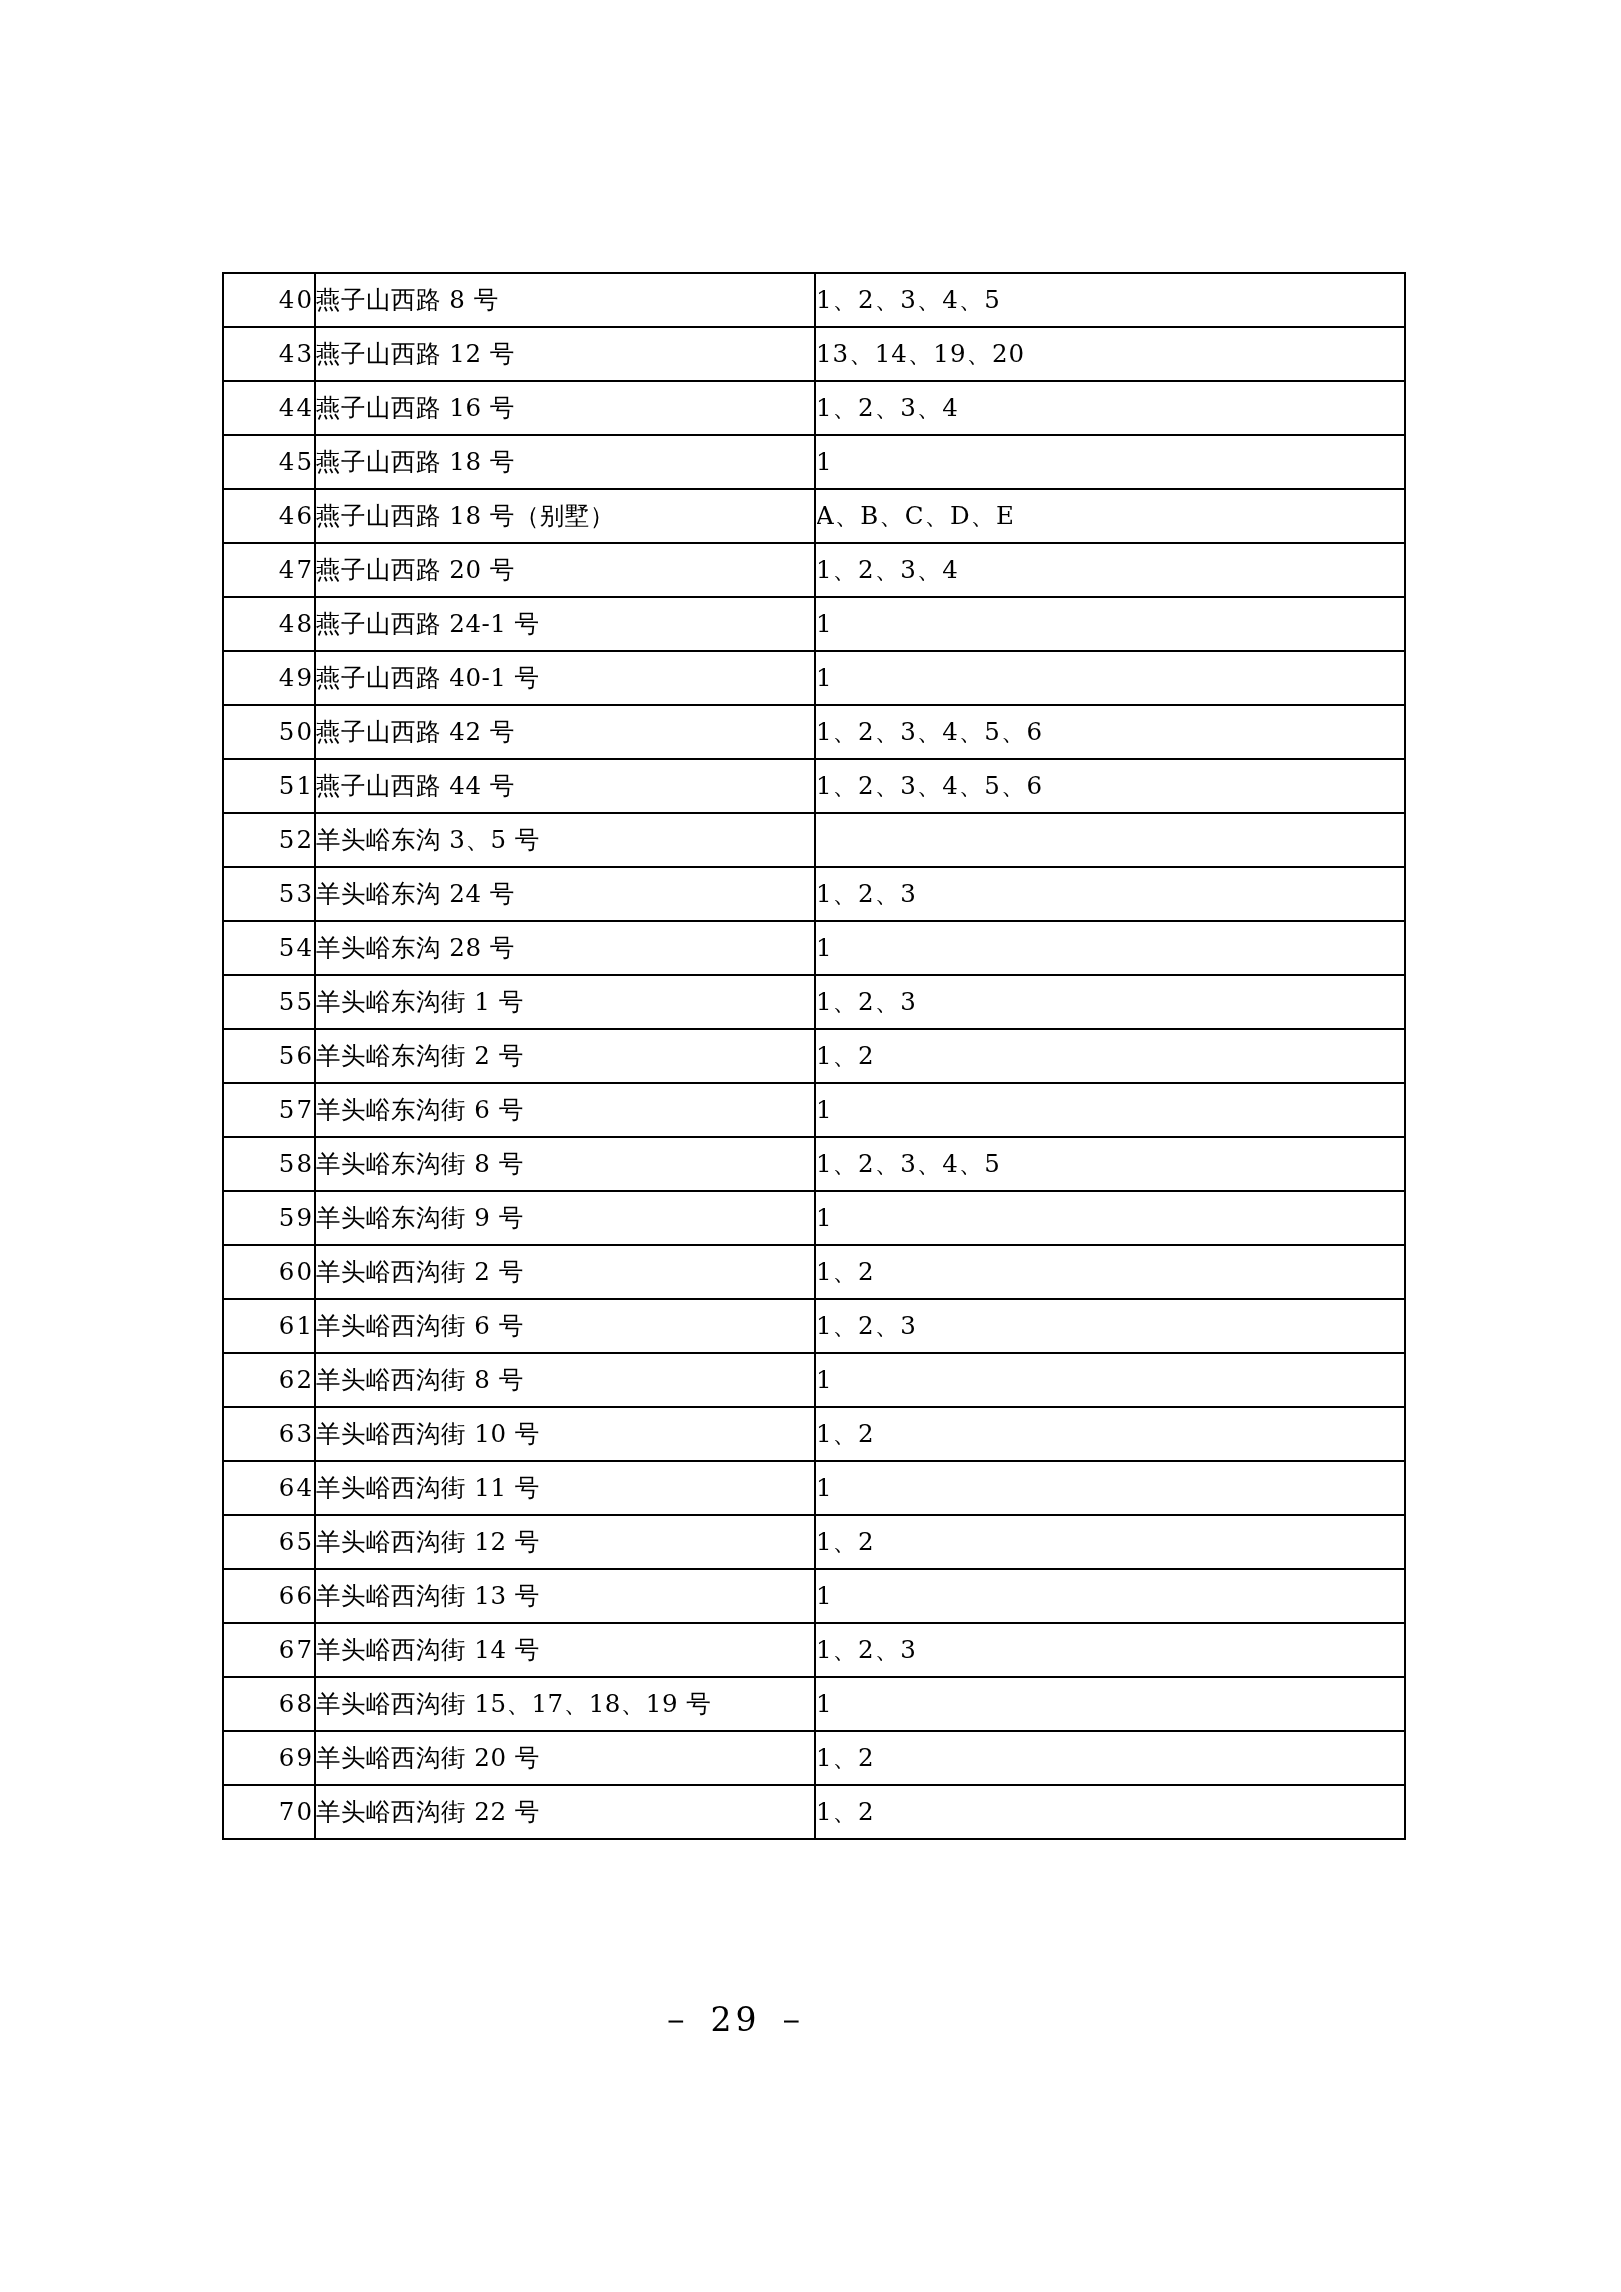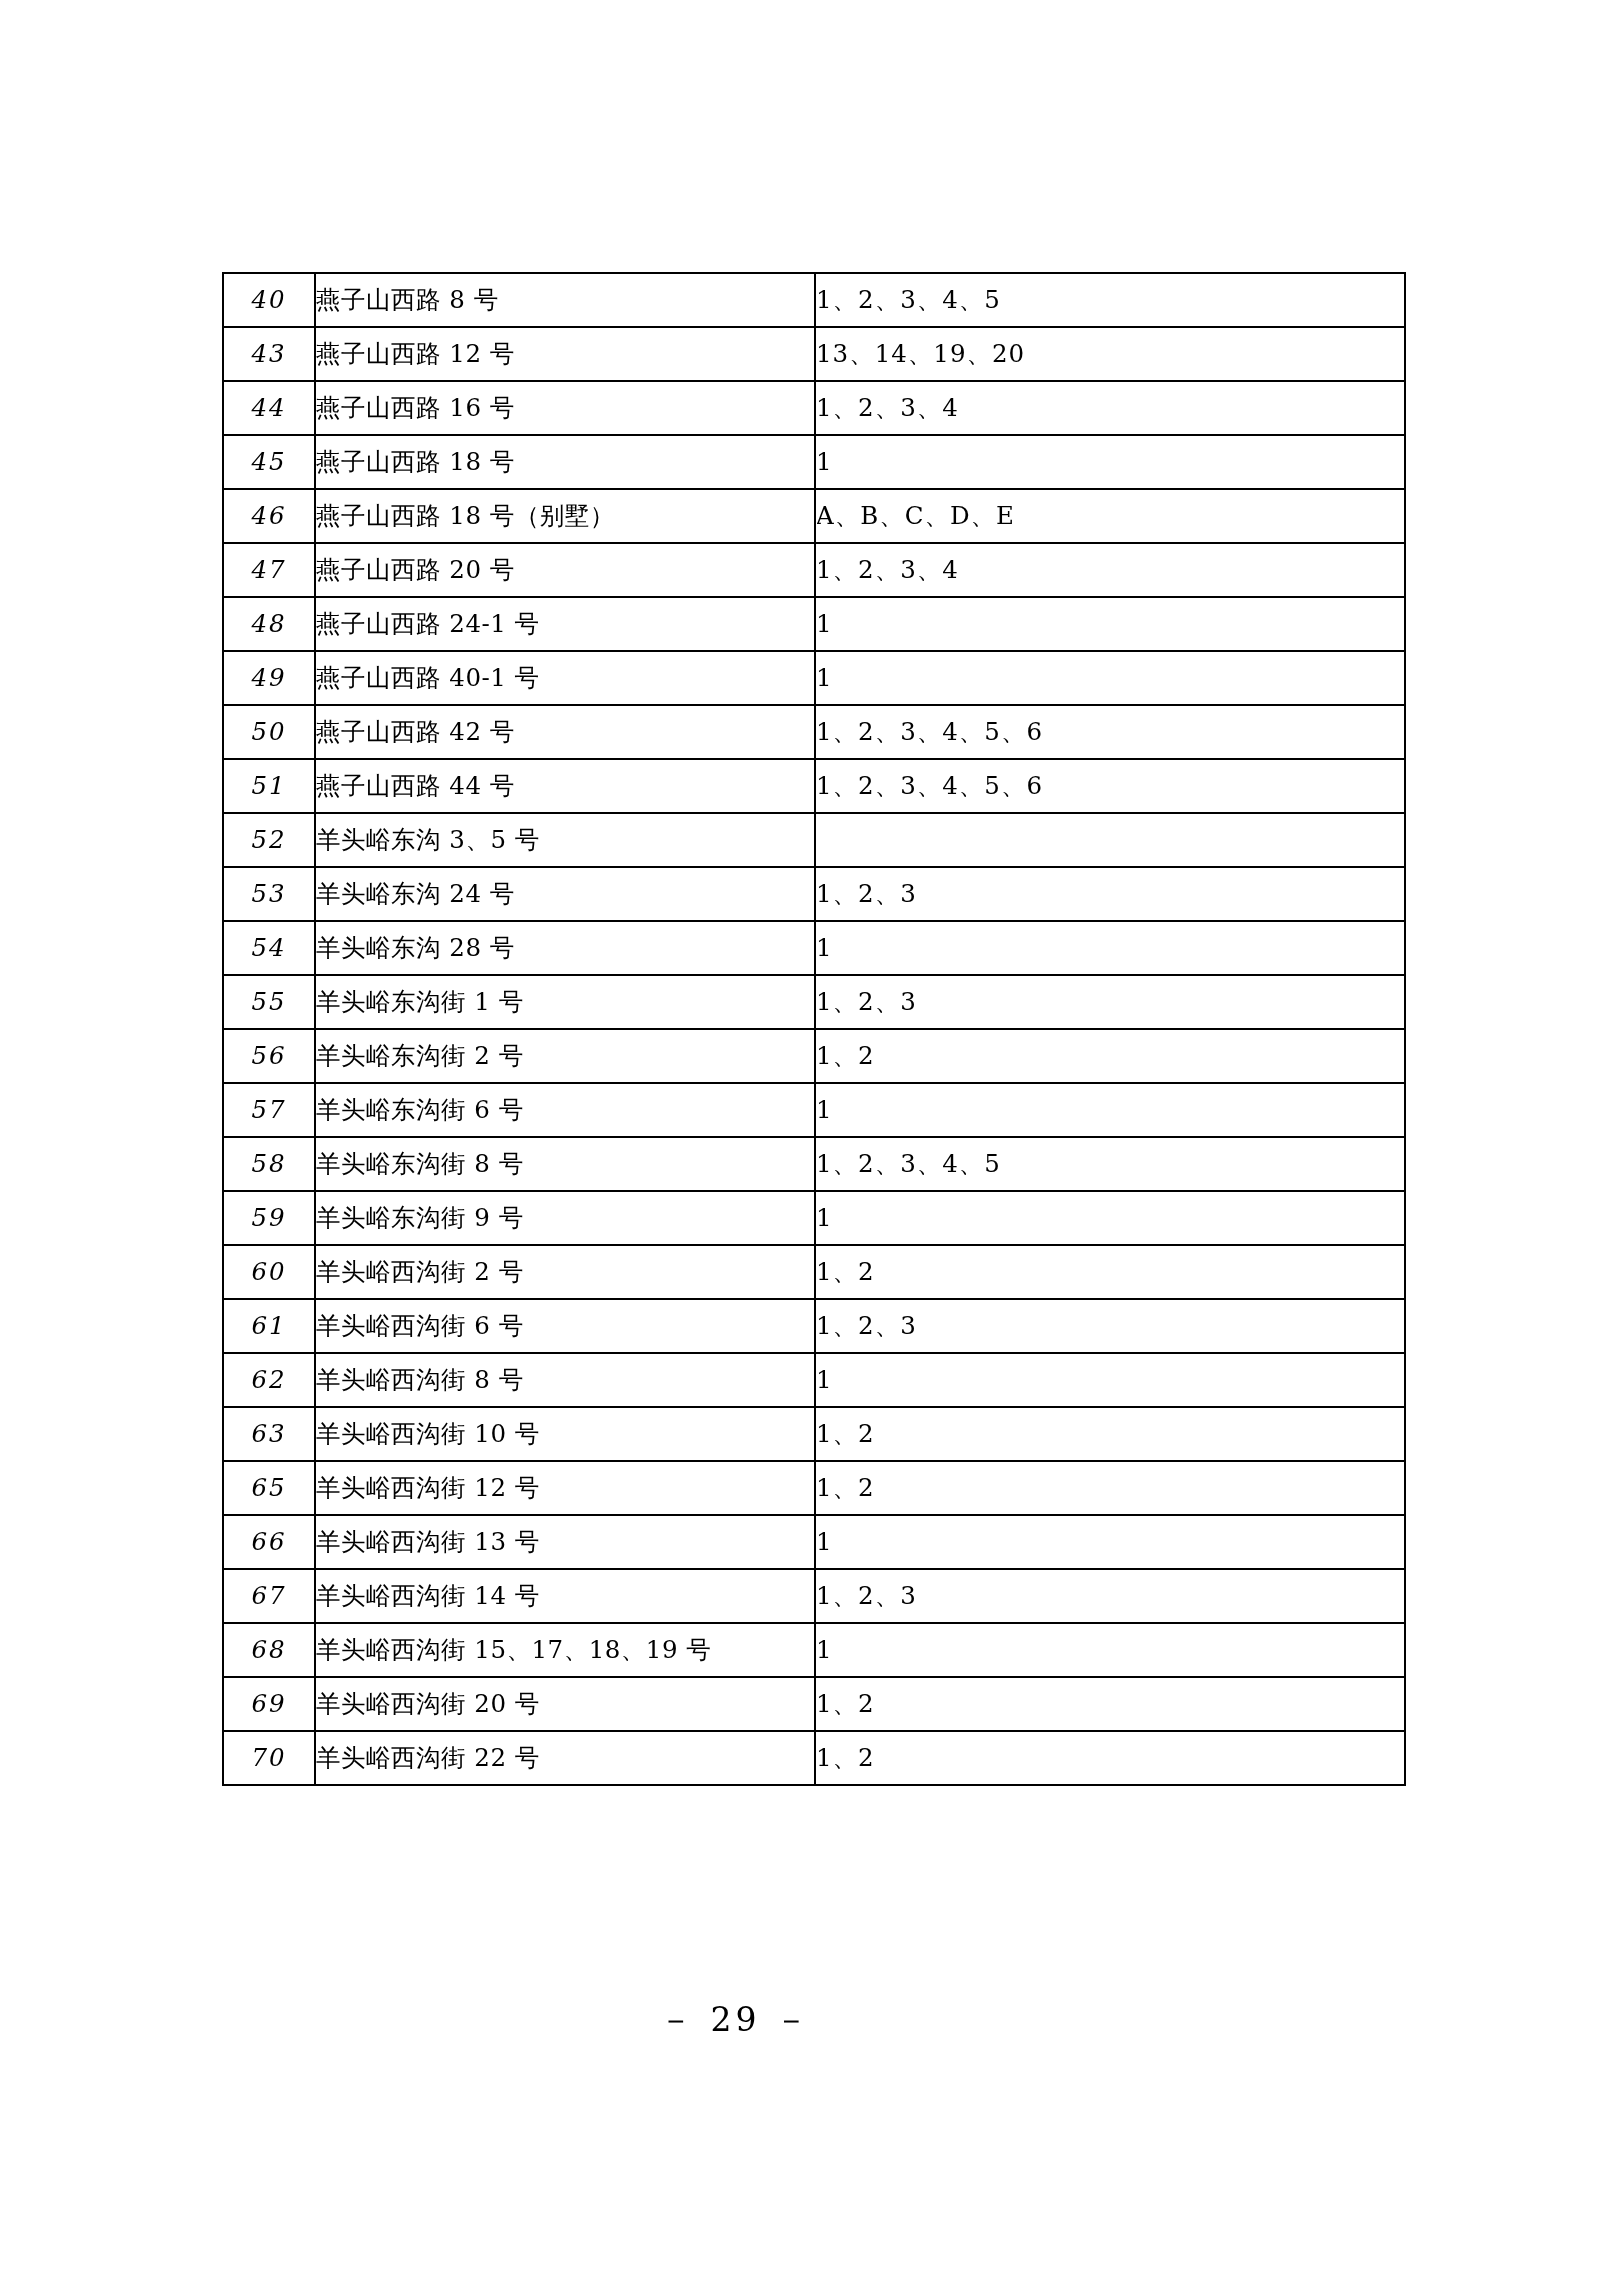--- a/index.html
+++ b/index.html
@@ -36,23 +36,22 @@
     height: 52px;
     padding: 0 0 0 0;
     font-size: 24.5px;
     line-height: 52px;
     vertical-align: middle;
     overflow: hidden;
     white-space: nowrap;
   }
   td.col-index {
     width: 90px;
-    text-align: center;
+    text-align: right;
     letter-spacing: 2px;
-    font-style: italic;
   }
   td.col-addr {
     width: 498px;
     padding-left: 17.6px;
     letter-spacing: 0.5px;
   }
   td.col-units {
     width: 588px;
     padding-left: 15.7px;
     letter-spacing: 1px;
@@ -180,20 +179,25 @@
             <td class="col-index">62</td>
             <td class="col-addr">羊头峪西沟街 8 号</td>
             <td class="col-units">1</td>
           </tr>
           <tr>
             <td class="col-index">63</td>
             <td class="col-addr">羊头峪西沟街 10 号</td>
             <td class="col-units">1、2</td>
           </tr>
           <tr>
+            <td class="col-index">64</td>
+            <td class="col-addr">羊头峪西沟街 11 号</td>
+            <td class="col-units">1</td>
+          </tr>
+          <tr>
             <td class="col-index">65</td>
             <td class="col-addr">羊头峪西沟街 12 号</td>
             <td class="col-units">1、2</td>
           </tr>
           <tr>
             <td class="col-index">66</td>
             <td class="col-addr">羊头峪西沟街 13 号</td>
             <td class="col-units">1</td>
           </tr>
           <tr>

